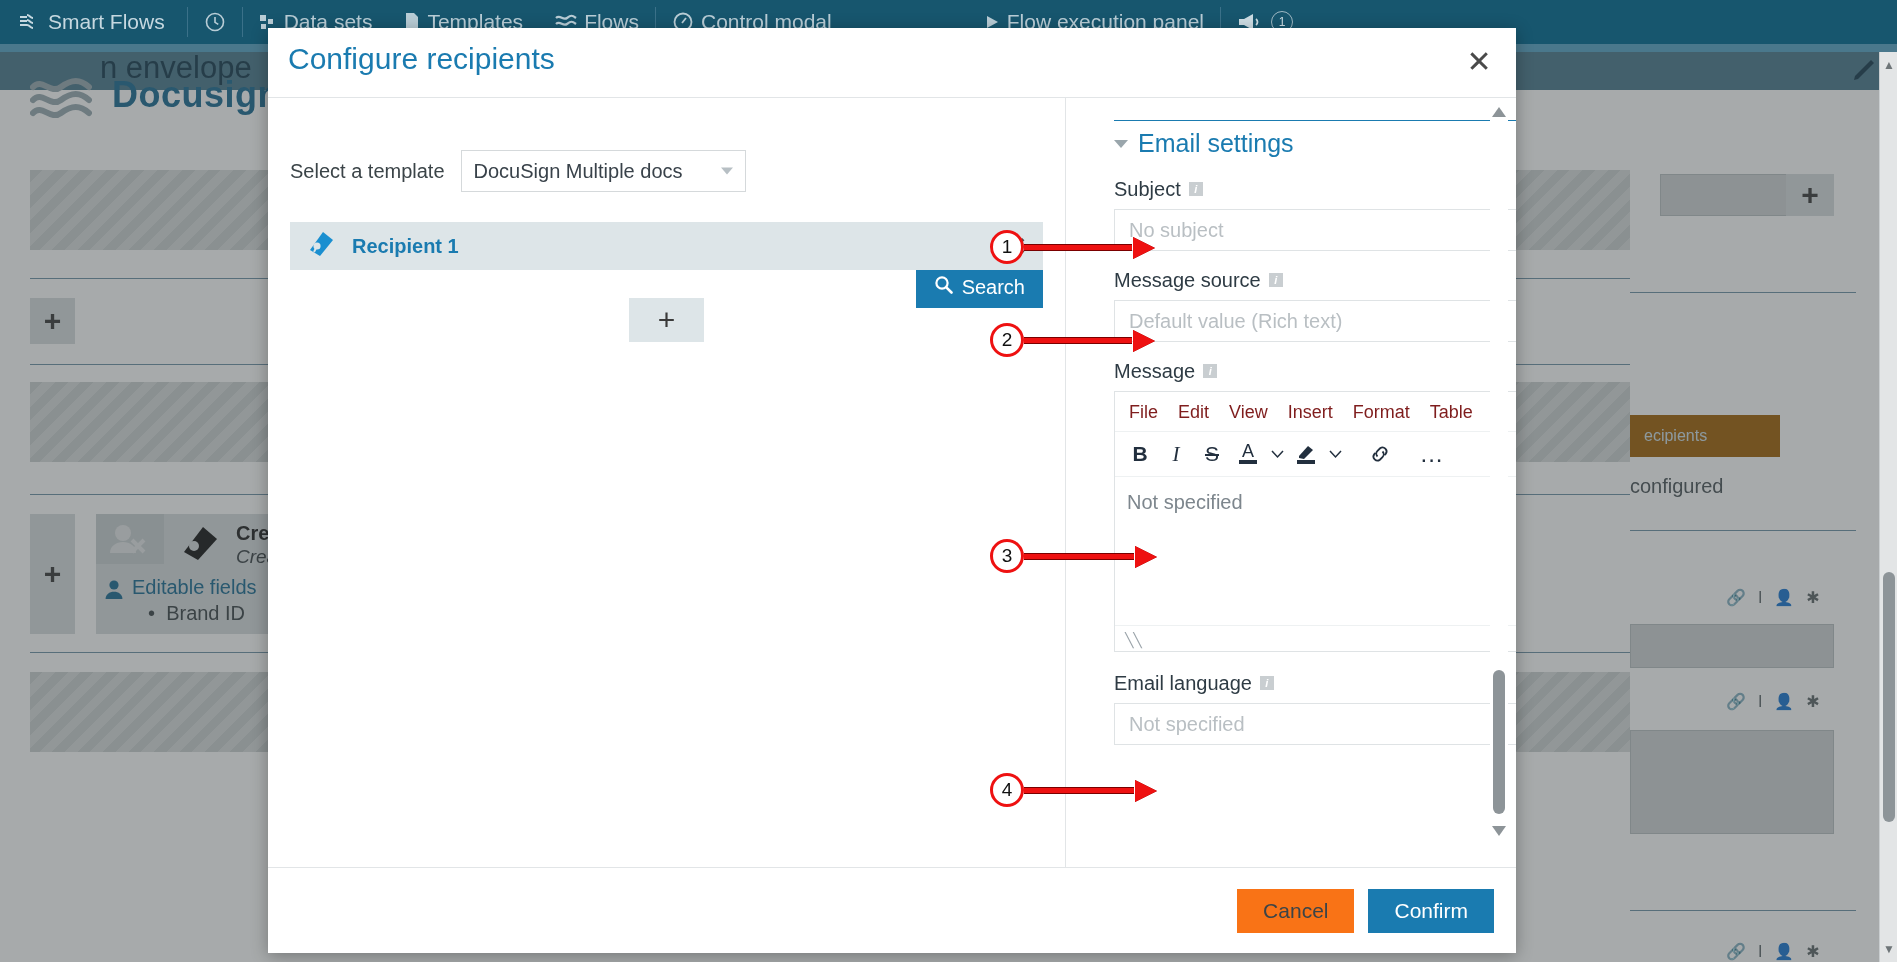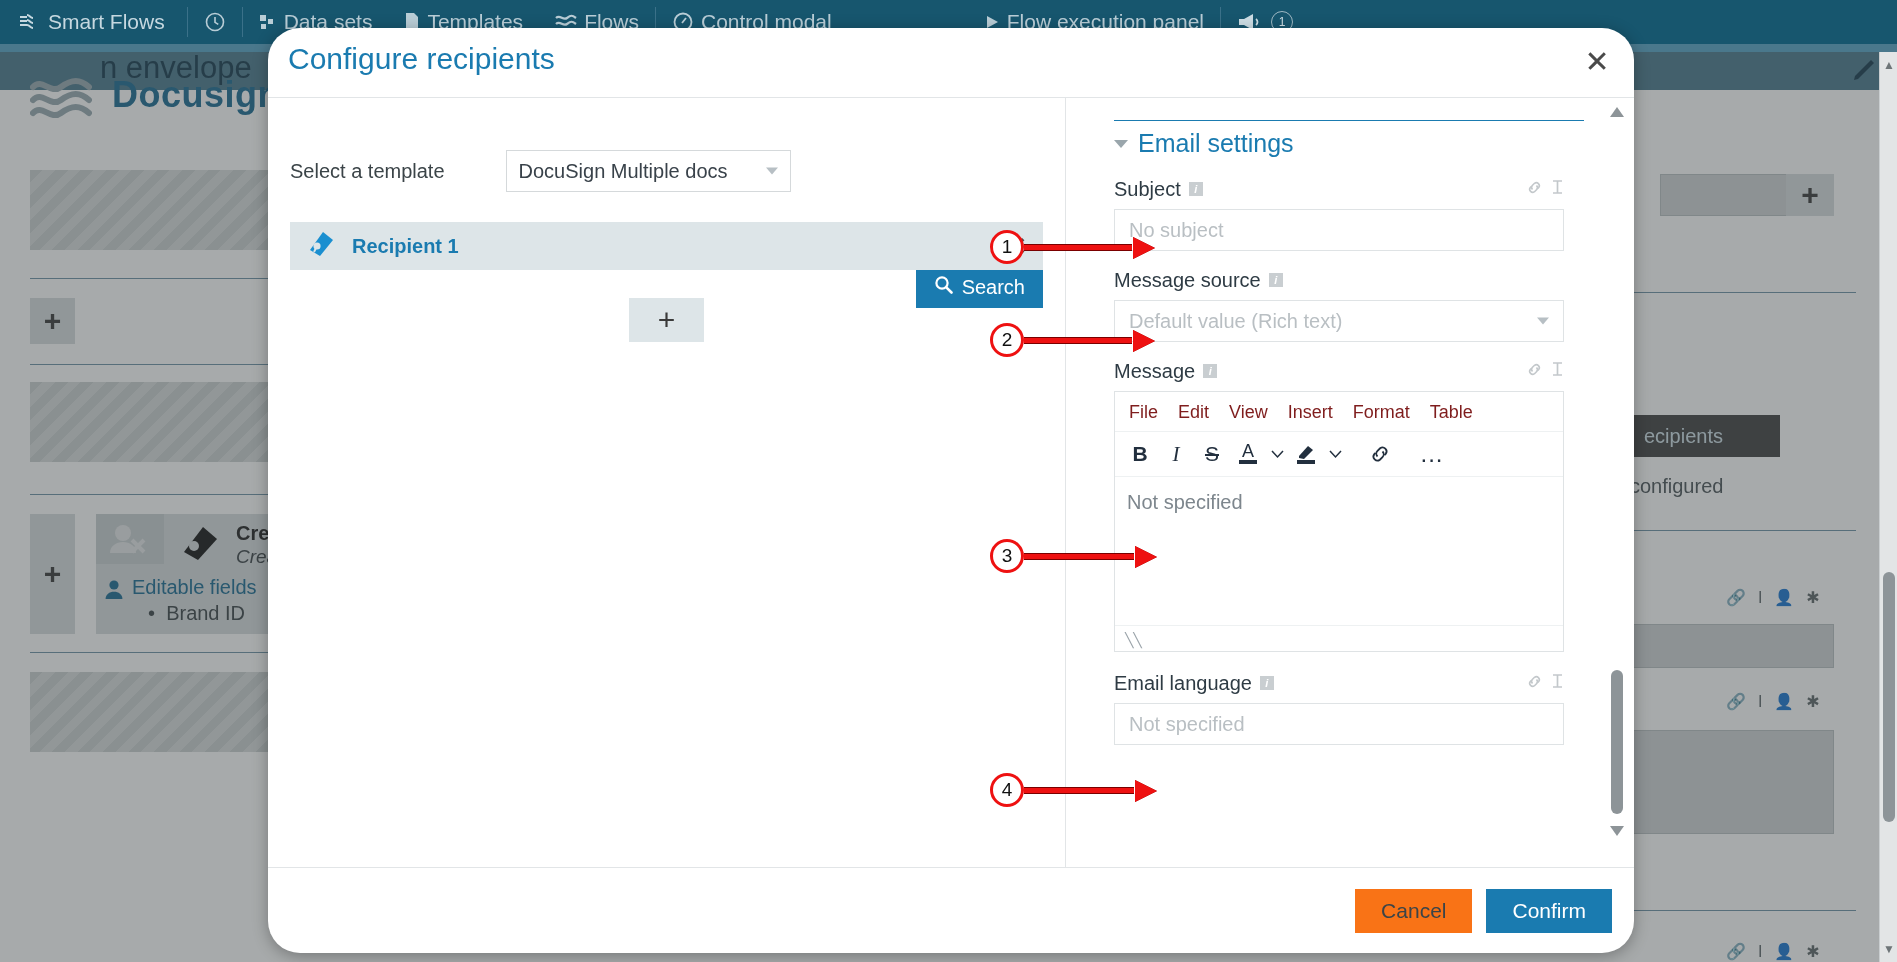--- a/index.html
+++ b/index.html
@@ -64,22 +64,22 @@
   }
   .hline { position: absolute; height: 1px; background: #6d93a6; }
   .plusbox {
     position: absolute; background: #d7dcde; color: #3a3a3a;
     display: flex; align-items: center; justify-content: center;
     font-size: 30px; font-weight: 600;
   }
   .card-grey { position: absolute; background: #d7dcde; }
   .card-head { position: absolute; background: #c9cfd1; }
   .blue-chip {
-    position: absolute; background: #404040; color: #cfe0e8;
-    font-size: 20px; display: flex; align-items: center; padding-left: 14px;
+    position: absolute; background: #a16207; color: #cfe0e8;
+    font-size: 16px; display: flex; align-items: center; padding-left: 14px;
   }
   .bg-label { position: absolute; font-size: 20px; color: #3b4448; }
   .bg-link { position: absolute; font-size: 20px; color: #1a6b92; font-weight: 500;}
   .bg-input {
     position: absolute; background: #cfd4d6; border: 1px solid #b8bfc2;
   }
   .bg-iconrow { position: absolute; display: flex; gap: 12px; align-items: center; color: #5d6669; }
   .bg-create { position: absolute; font-size: 20px; color: #222; font-weight: 700; }
   .bg-createsub { position: absolute; font-size: 19px; color: #3c4448; font-style: italic; }
 
@@ -95,26 +95,25 @@
   }
   #page-scroll .pthumb {
     position: absolute; left: 3px; top: 520px; width: 12px; height: 250px;
     background: #8d9498; border-radius: 6px;
   }
   #page-scroll .parrow { position: absolute; left: 3px; color: #6e7578; font-size: 12px; }
 
   
   #modal {
     position: absolute; left: 268px; top: 28px;
-    width: 1366px; height: 925px;
+    width: 1248px; height: 925px;
     background: #ffffff;
     box-shadow: 0 3px 16px rgba(0,0,0,.30);
     display: flex; flex-direction: column;
     z-index: 20;
-    border-radius: 32px;
   }
   #modal-head {
     position: relative; height: 70px; flex: 0 0 70px;
     border-bottom: 1px solid #e2e5e7;
   }
   #modal-title {
     position: absolute; left: 20px; top: 14px;
     font-size: 30px; color: #1a7bb0; font-weight: 400;
   }
   #modal-close {
@@ -129,21 +128,21 @@
   
   #left-pane {
     flex: 0 0 798px; border-right: 1px solid #e2e5e7;
     padding: 24px 22px 0 22px; position: relative;
   }
   #modal-desc {
     font-size: 19.5px; line-height: 1.42; color: #7d8b93; font-style: italic;
     width: 760px;
   }
   #template-row {
-    margin-top: 28px; display: flex; align-items: center; gap: 45px;
+    margin-top: 28px; display: flex; align-items: center;
   }
   #template-label { font-size: 20px; color: #3b4448; }
   #template-select {
     margin-left: 16px; width: 285px; height: 42px;
     border: 1px solid #d5d9db; background: #fff;
     display: flex; align-items: center; padding: 0 12px;
     font-size: 20px; color: #39424a; position: relative; cursor: pointer;
   }
   #template-select .caret {
     position: absolute; right: 12px; top: 50%; transform: translateY(-50%);

